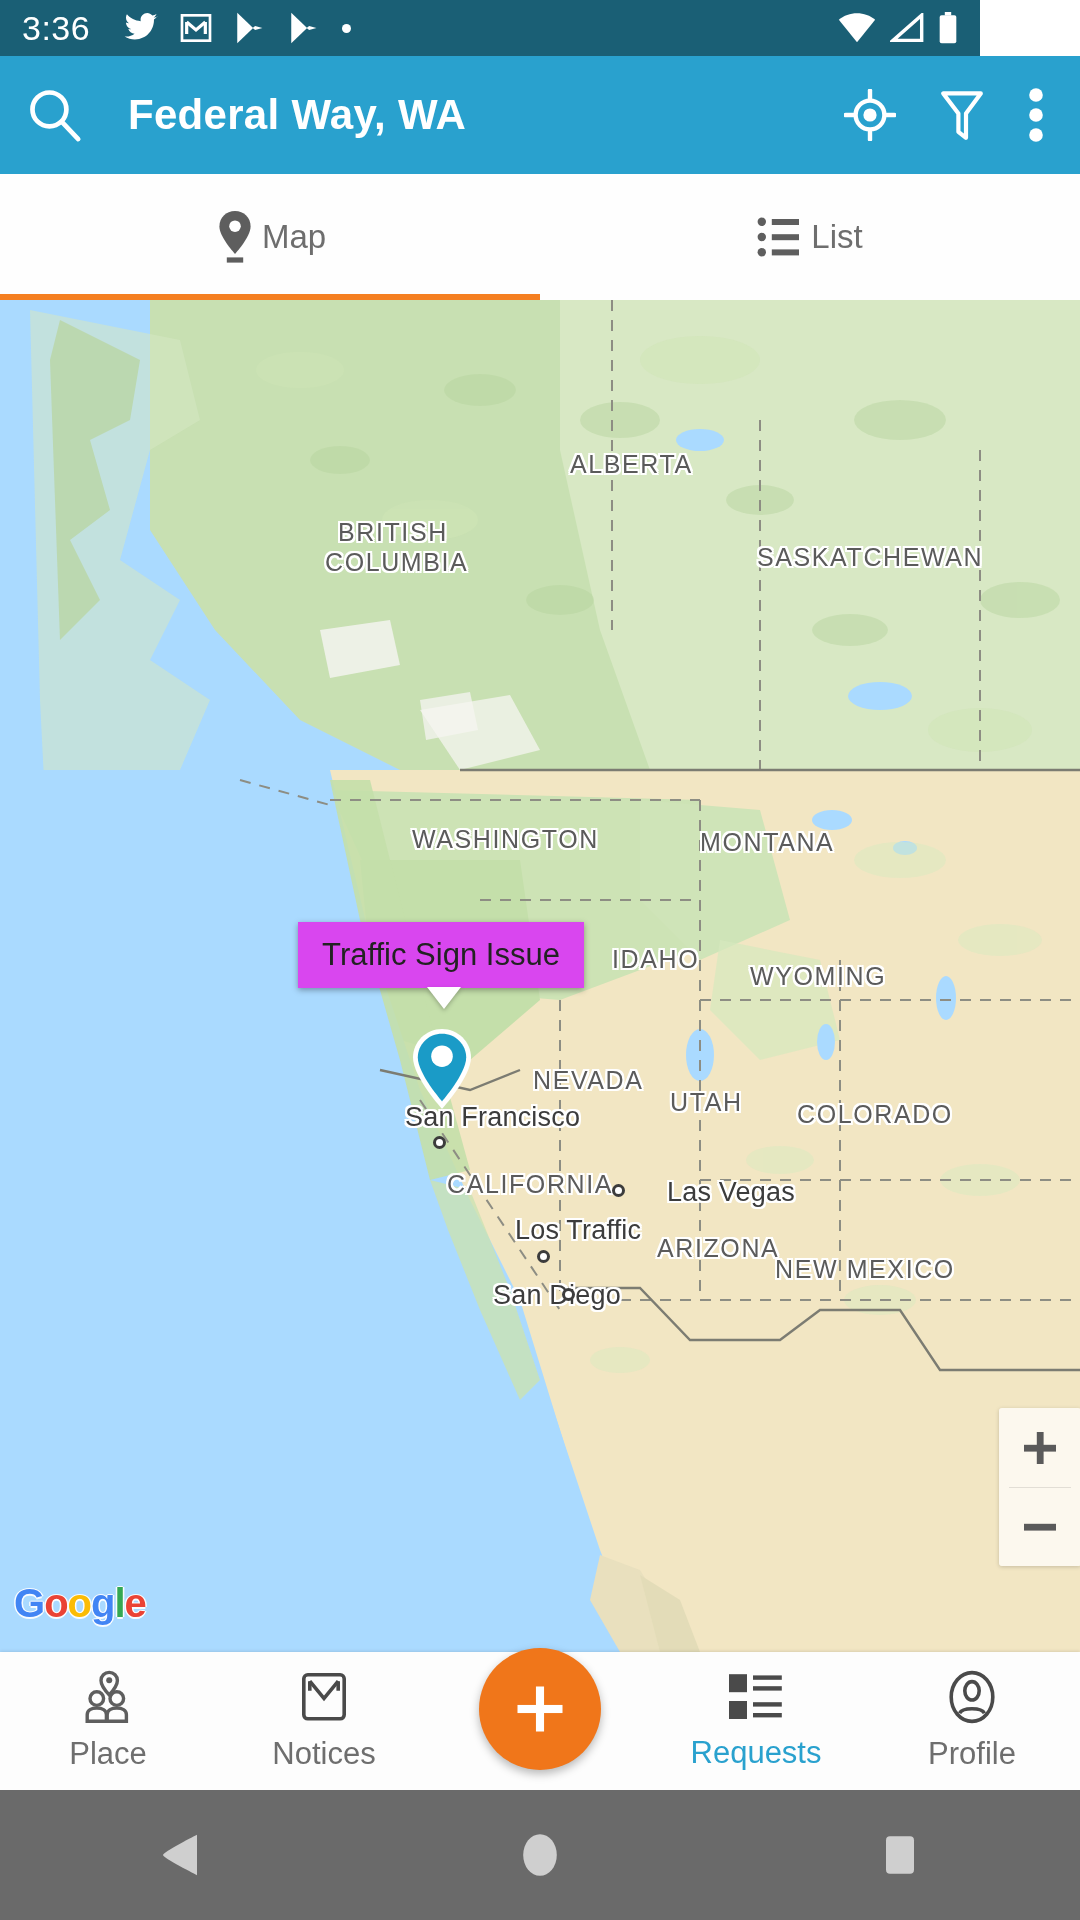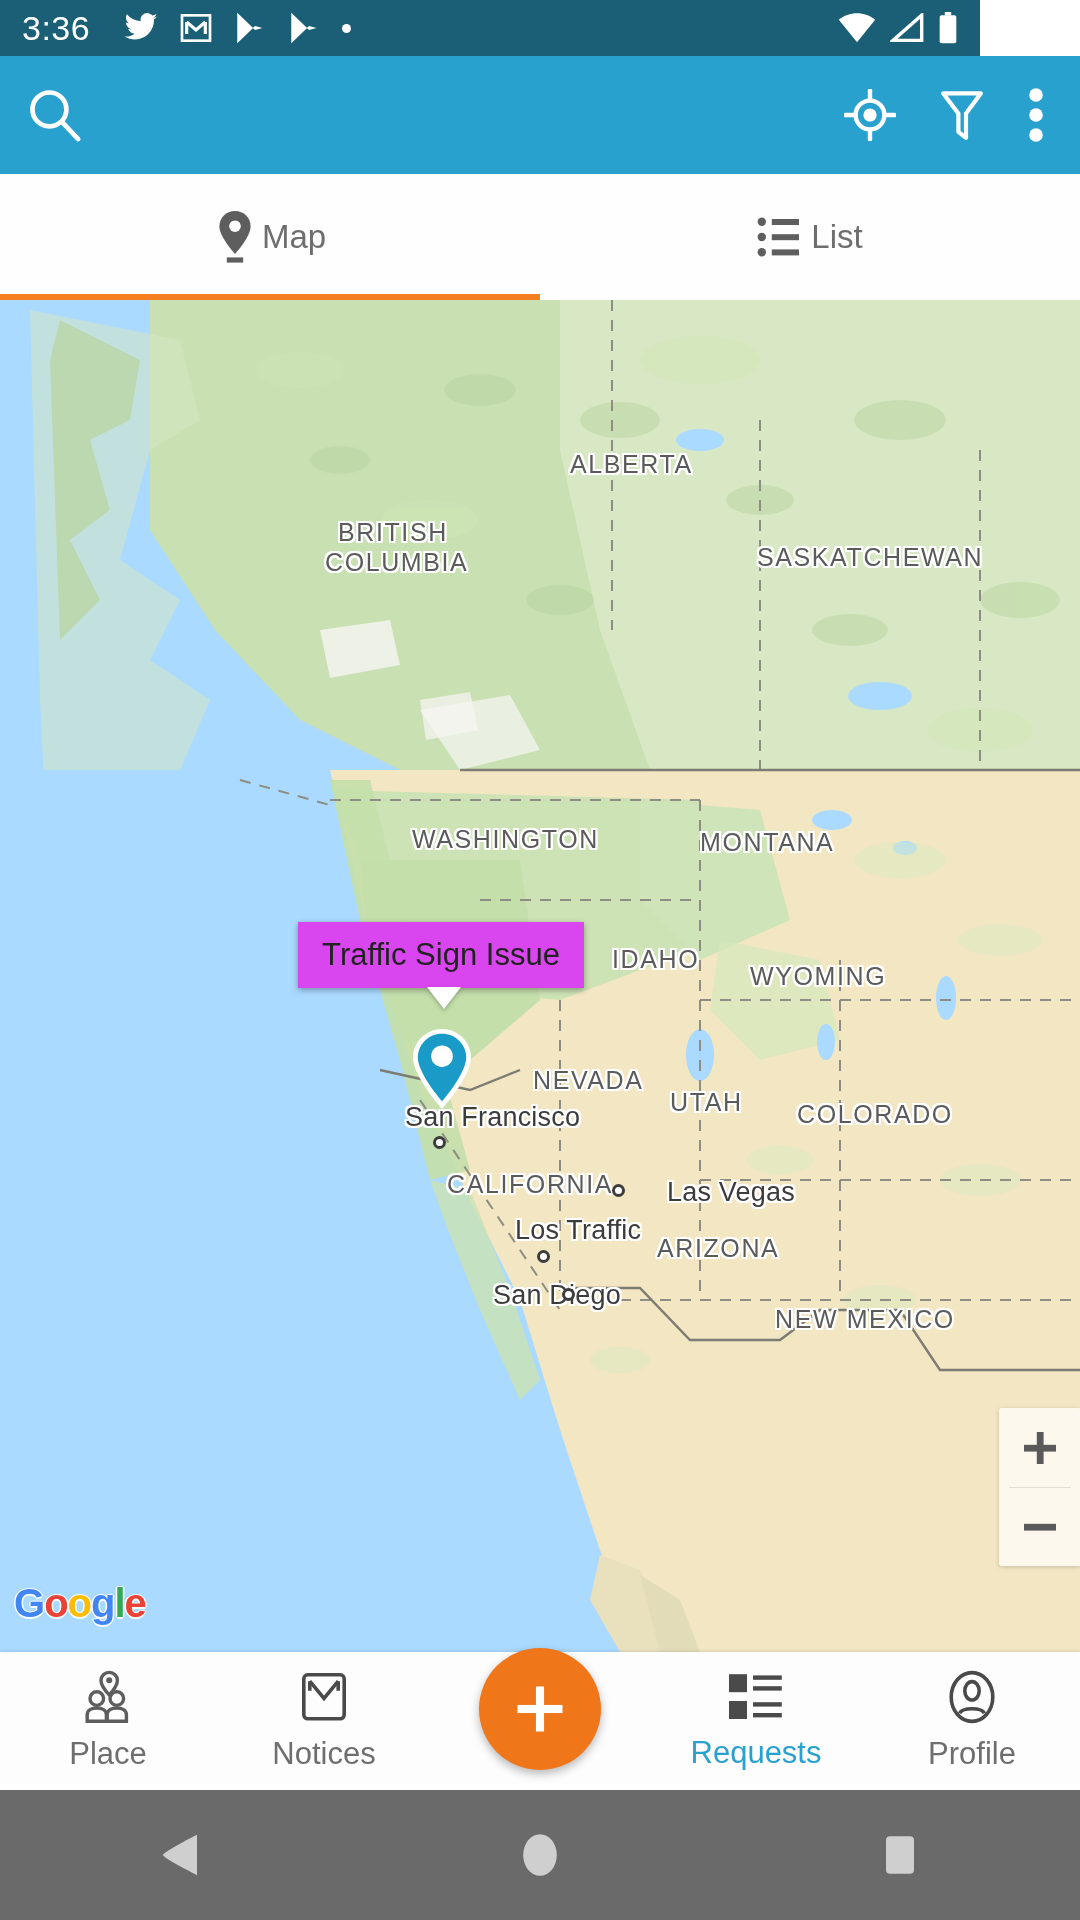--- a/index.html
+++ b/index.html
@@ -165,20 +165,21 @@
     </div>
   </div>
 
   <div class="appbar">
     <div class="icon-btn">
       <svg width="58" height="58" viewBox="0 0 26 26">
         <circle cx="10.5" cy="10.5" r="7.6" fill="none" stroke="#fff" stroke-width="2.1"></circle>
         <line x1="16.3" y1="16.3" x2="23.4" y2="23.8" stroke="#fff" stroke-width="2.1" stroke-linecap="round"></line>
       </svg>
     </div>
+    <div class="appbar-title">Federal Way, WA</div>
     <div class="appbar-actions">
       <div class="icon-btn">
         <svg width="52" height="52" viewBox="0 0 26 26">
           <circle cx="13" cy="13" r="7.2" fill="none" stroke="#fff" stroke-width="2.2"></circle>
           <circle cx="13" cy="13" r="3.3" fill="#fff"></circle>
           <line x1="13" y1="0.8" x2="13" y2="4.6" stroke="#fff" stroke-width="2.2" stroke-linecap="round"></line>
           <line x1="13" y1="21.4" x2="13" y2="25.2" stroke="#fff" stroke-width="2.2" stroke-linecap="round"></line>
           <line x1="0.8" y1="13" x2="4.6" y2="13" stroke="#fff" stroke-width="2.2" stroke-linecap="round"></line>
           <line x1="21.4" y1="13" x2="25.2" y2="13" stroke="#fff" stroke-width="2.2" stroke-linecap="round"></line>
         </svg>
@@ -312,21 +313,21 @@
     <div class="maplabel" style="left:412px;top:525px">WASHINGTON</div>
     <div class="maplabel" style="left:700px;top:528px">MONTANA</div>
     <div class="maplabel" style="left:440px;top:636px">OREGON</div>
     <div class="maplabel" style="left:612px;top:645px">IDAHO</div>
     <div class="maplabel" style="left:750px;top:662px">WYOMING</div>
     <div class="maplabel" style="left:533px;top:766px">NEVADA</div>
     <div class="maplabel" style="left:670px;top:788px">UTAH</div>
     <div class="maplabel" style="left:797px;top:800px">COLORADO</div>
     <div class="maplabel" style="left:447px;top:870px">CALIFORNIA</div>
     <div class="maplabel" style="left:657px;top:934px">ARIZONA</div>
-    <div class="maplabel" style="left:775px;top:1005px">NEW MEXICO</div>
+    <div class="maplabel" style="left:775px;top:955px">NEW MEXICO</div>
 
     <div class="citylabel" style="left:368px;top:802px">San Francisco</div>
     <div class="citydot" style="left:433px;top:836px"></div>
     <div class="citylabel" style="left:630px;top:877px">Las Vegas</div>
     <div class="citydot" style="left:612px;top:884px"></div>
     <div class="citylabel" style="left:478px;top:915px">Los Traffic</div>
     <div class="citydot" style="left:537px;top:950px"></div>
     <div class="citylabel" style="left:456px;top:980px">San Diego</div>
     <div class="citydot" style="left:562px;top:988px"></div>
 

